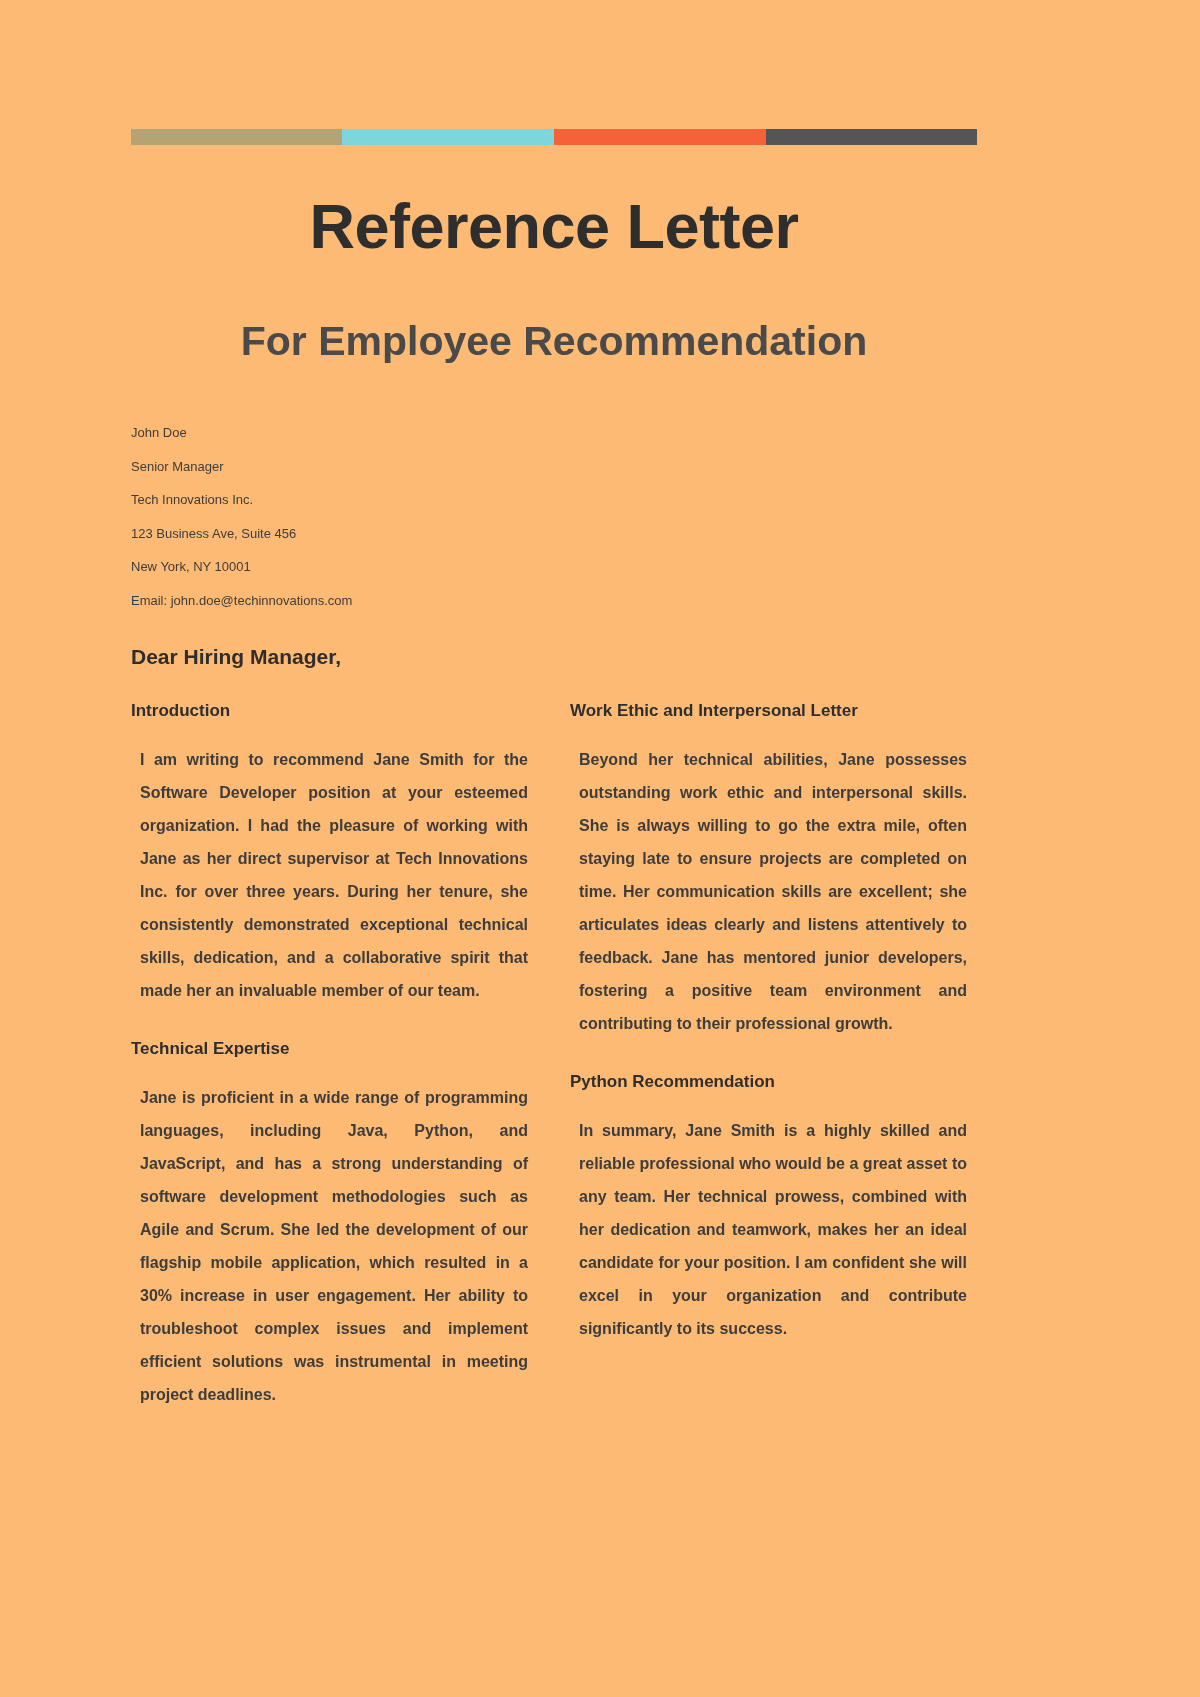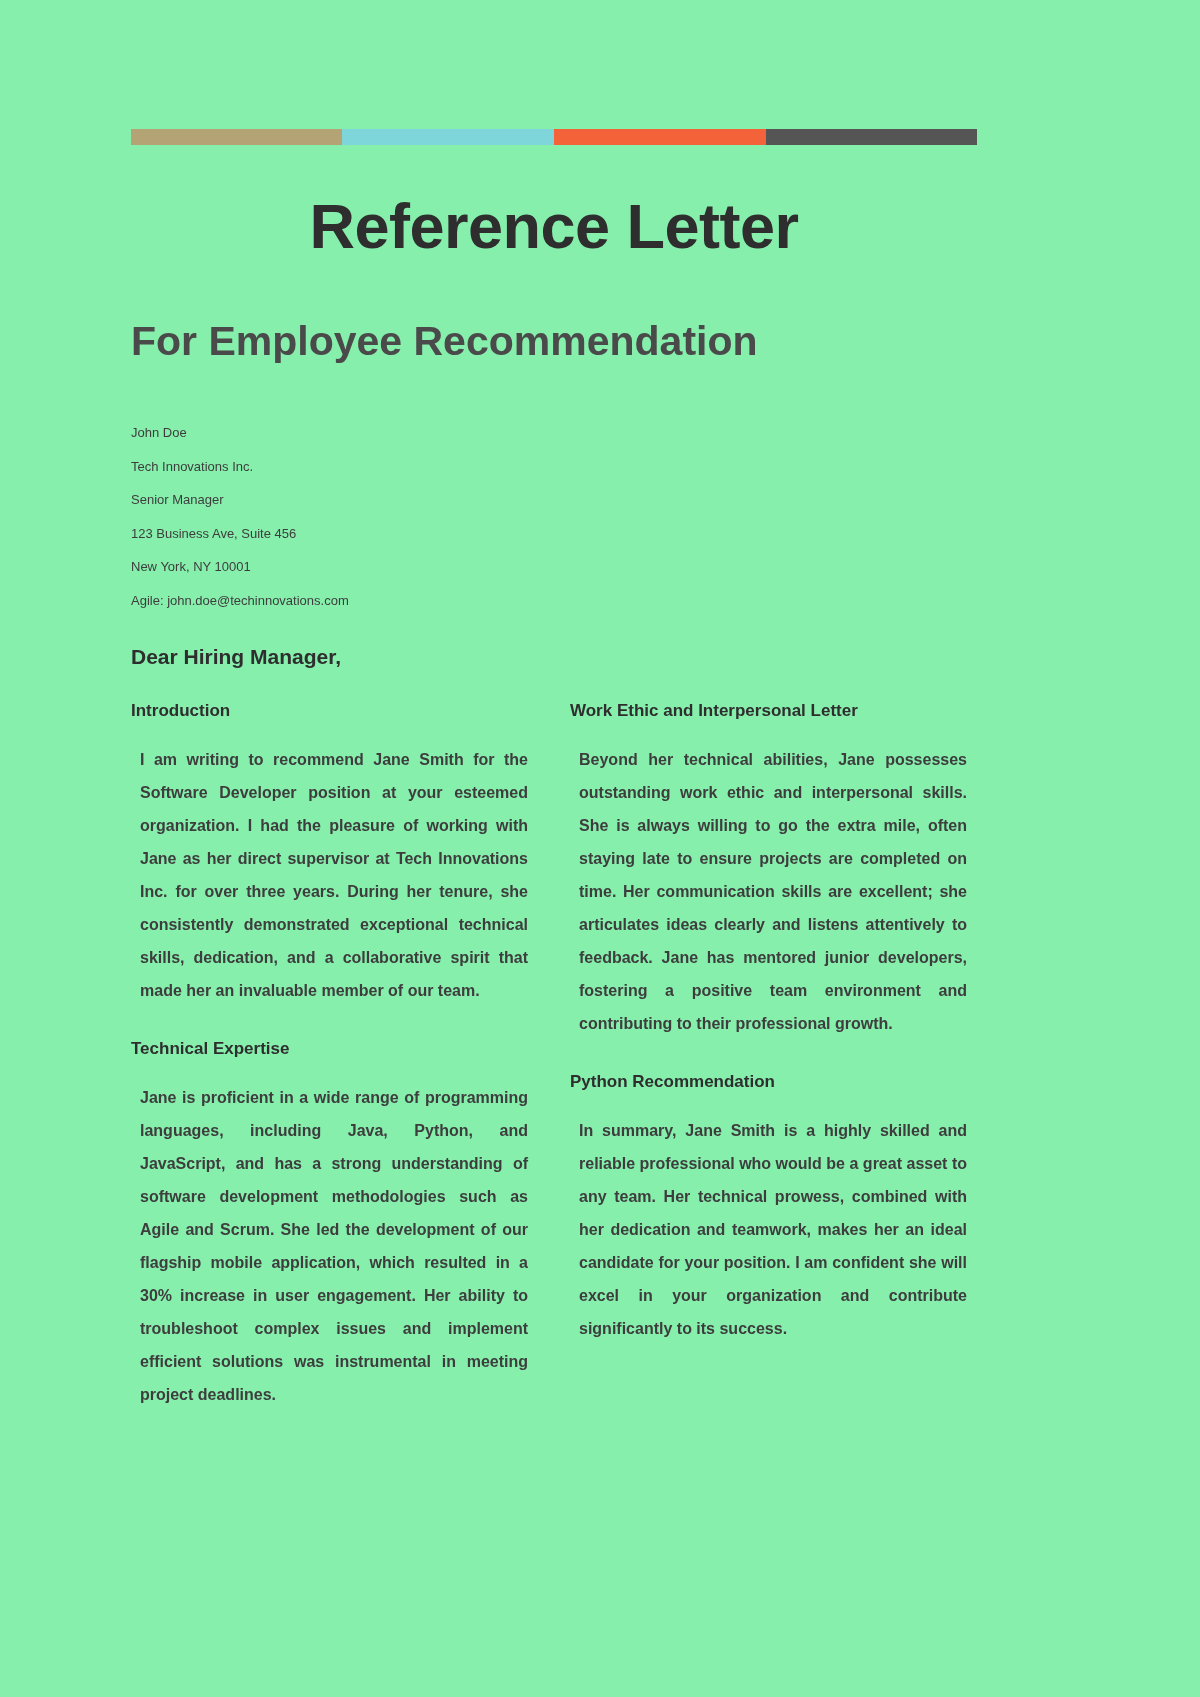--- a/index.html
+++ b/index.html
@@ -14,21 +14,21 @@
     color: #3a3a3a;
     position: relative;
     overflow: hidden;
   }
   .page {
     position: absolute;
     left: 0;
     top: 0;
     width: 1200px;
     height: 1697px;
-    background: #86efac;
+    background: #fdba74;
   }
   .content {
     position: absolute;
     left: 131px;
     top: 0;
     width: 846px;
   }
 
   
   .colorbar {
@@ -51,21 +51,21 @@
     font-size: 63px;
     font-weight: bold;
     color: #2e2e2e;
     letter-spacing: -0.5px;
     line-height: 1.1;
     margin-top: 47px;
   }
   .subtitle {
     margin: 0;
     padding: 0;
-    text-align: left;
+    text-align: center;
     font-size: 41px;
     font-weight: bold;
     color: #4a4a4a;
     line-height: 1.1;
     margin-top: 58px;
   }
 
   
   .sender {
     margin-top: 52px;
@@ -119,25 +119,25 @@
       <div class="seg seg-2" style="background:#7ed5da"></div>
       <div class="seg seg-3" style="background:#f4623a"></div>
       <div class="seg seg-4" style="background:#555555"></div>
     </div>
 
     <h1 class="title">Reference Letter</h1>
     <h2 class="subtitle">For Employee Recommendation</h2>
 
     <div class="sender">
       <div>John Doe</div>
+      <div>Senior Manager</div>
       <div>Tech Innovations Inc.</div>
-      <div>Senior Manager</div>
       <div>123 Business Ave, Suite 456</div>
       <div>New York, NY 10001</div>
-      <div>Agile: john.doe@techinnovations.com</div>
+      <div>Email: john.doe@techinnovations.com</div>
     </div>
 
     <div class="salutation">Dear Hiring Manager,</div>
 
     <div class="columns">
       <div class="col">
         <div class="sec-head">Introduction</div>
         <p class="para">I am writing to recommend Jane Smith for the Software Developer position at your esteemed organization. I had the pleasure of working with Jane as her direct supervisor at Tech Innovations Inc. for over three years. During her tenure, she consistently demonstrated exceptional technical skills, dedication, and a collaborative spirit that made her an invaluable member of our team.</p>
         <div class="sec-head">Technical Expertise</div>
         <p class="para">Jane is proficient in a wide range of programming languages, including Java, Python, and JavaScript, and has a strong understanding of software development methodologies such as Agile and Scrum. She led the development of our flagship mobile application, which resulted in a 30% increase in user engagement. Her ability to troubleshoot complex issues and implement efficient solutions was instrumental in meeting project deadlines.</p>

